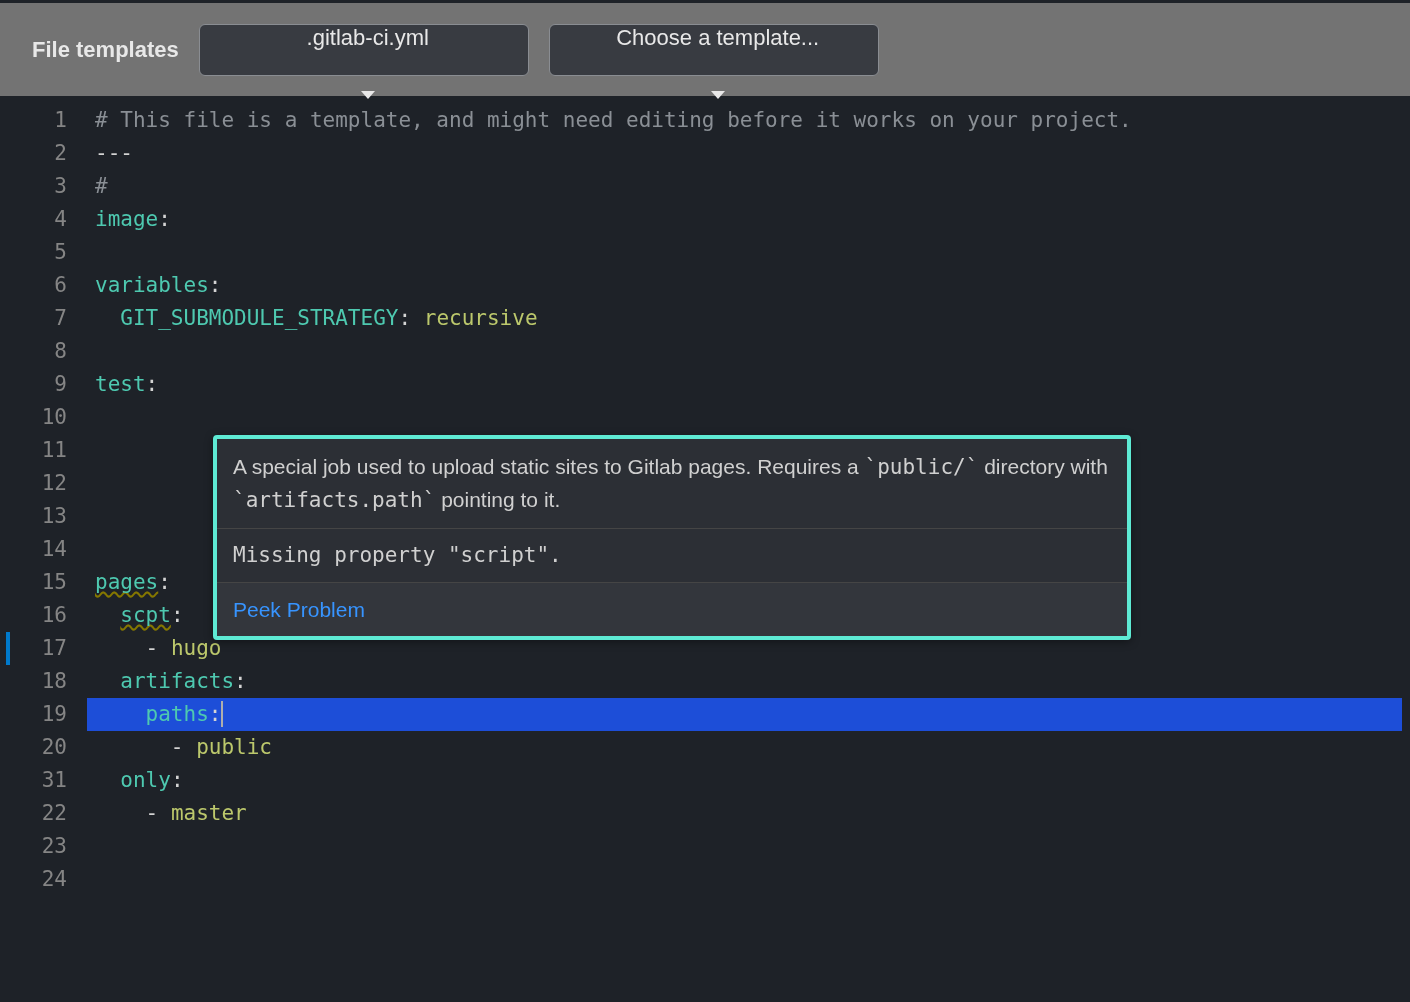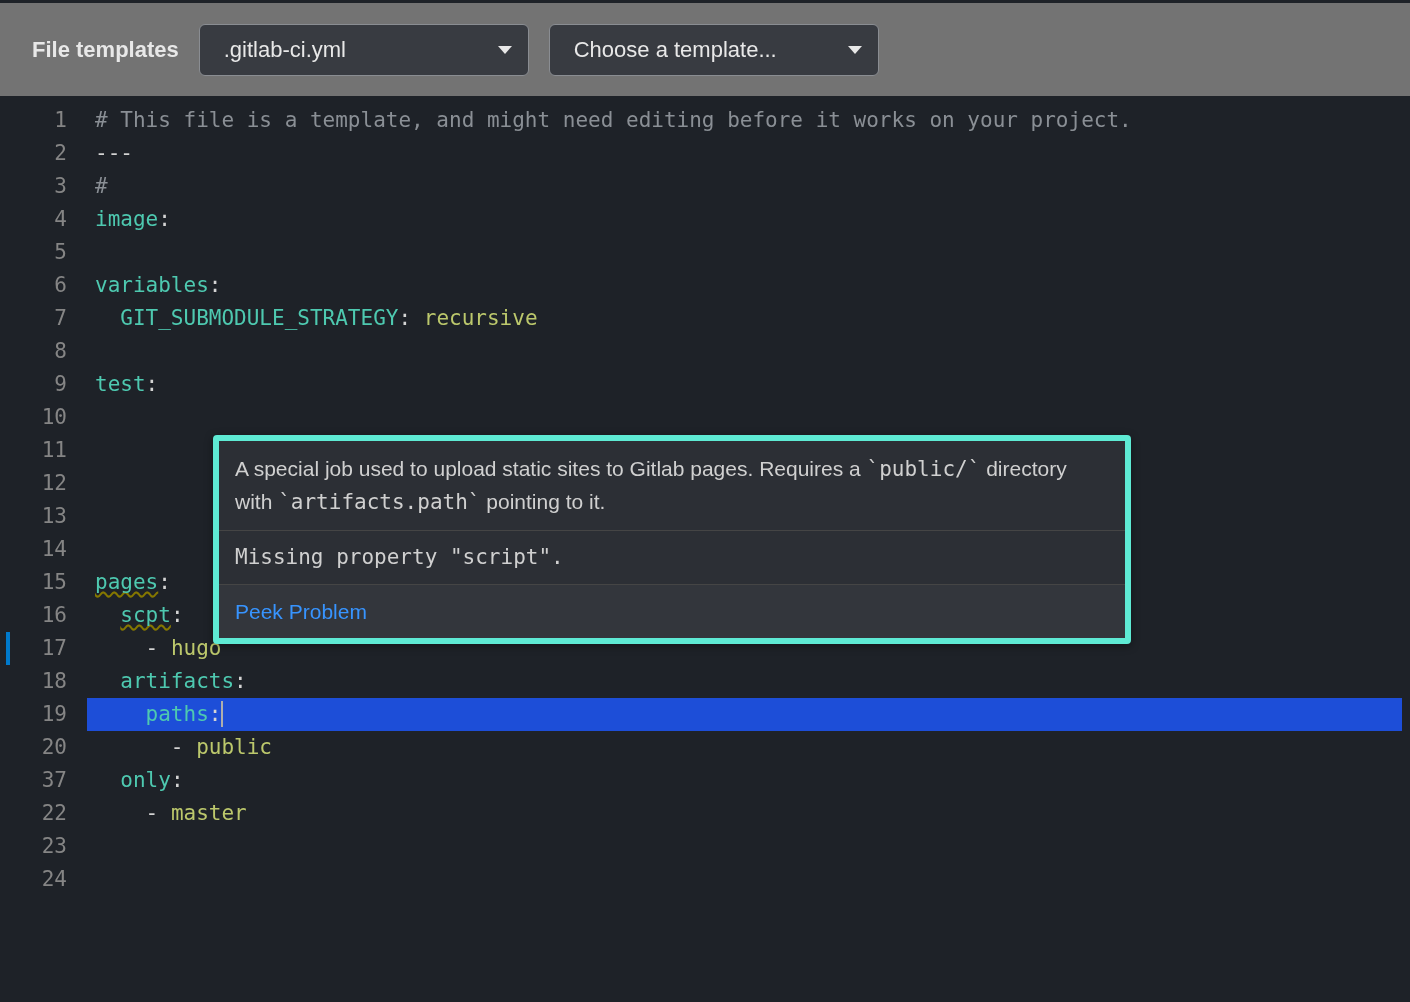--- a/index.html
+++ b/index.html
@@ -36,20 +36,21 @@
       border-radius: 6px;
       height: 52px;
       display: flex;
       align-items: center;
       justify-content: space-between;
       padding: 0 16px 0 24px;
       color: #e8e8e8;
       font-size: 22px;
       cursor: pointer;
       gap: 40px;
+      flex-direction: column;
     }
     .dropdown-1 {
       min-width: 330px;
     }
     .dropdown-2 {
       min-width: 330px;
     }
     .chevron {
       width: 0;
       height: 0;
@@ -107,21 +108,21 @@
     .colon { color: #d4d4d4; }
     .value { color: #bcc86c; }
     .dash { color: #d4d4d4; }
     
     .tooltip {
       position: absolute;
       left: 118px;
       top: 339px;
       width: 918px;
       background: #2c2f35;
-      border: 6px solid #5eead4;
+      border: 4px solid #5eead4;
       border-radius: 4px;
       font-family: -apple-system, BlinkMacSystemFont, 'Segoe UI', sans-serif;
       font-size: 21px;
       z-index: 10;
       box-shadow: 0 2px 8px rgba(0,0,0,0.4);
     }
     .tooltip-top {
       padding: 12px 16px;
       color: #d0d0d0;
       line-height: 1.55;
@@ -192,21 +193,21 @@
     <div>11</div>
     <div>12</div>
     <div>13</div>
     <div>14</div>
     <div>15</div>
     <div>16</div>
     <div>17</div>
     <div>18</div>
     <div>19</div>
     <div>20</div>
-    <div>37</div>
+    <div>31</div>
     <div>22</div>
     <div>23</div>
     <div>24</div>
   </div>
 
   <div class="code-area">
     <div class="code-line"><span class="comment"># This file is a template, and might need editing before it works on your project.</span></div>
     <div class="code-line"><span class="dash">---</span></div>
     <div class="code-line"><span class="comment"># </span></div>
     <div class="code-line"><span class="key">image</span><span class="colon">: </span></div>

